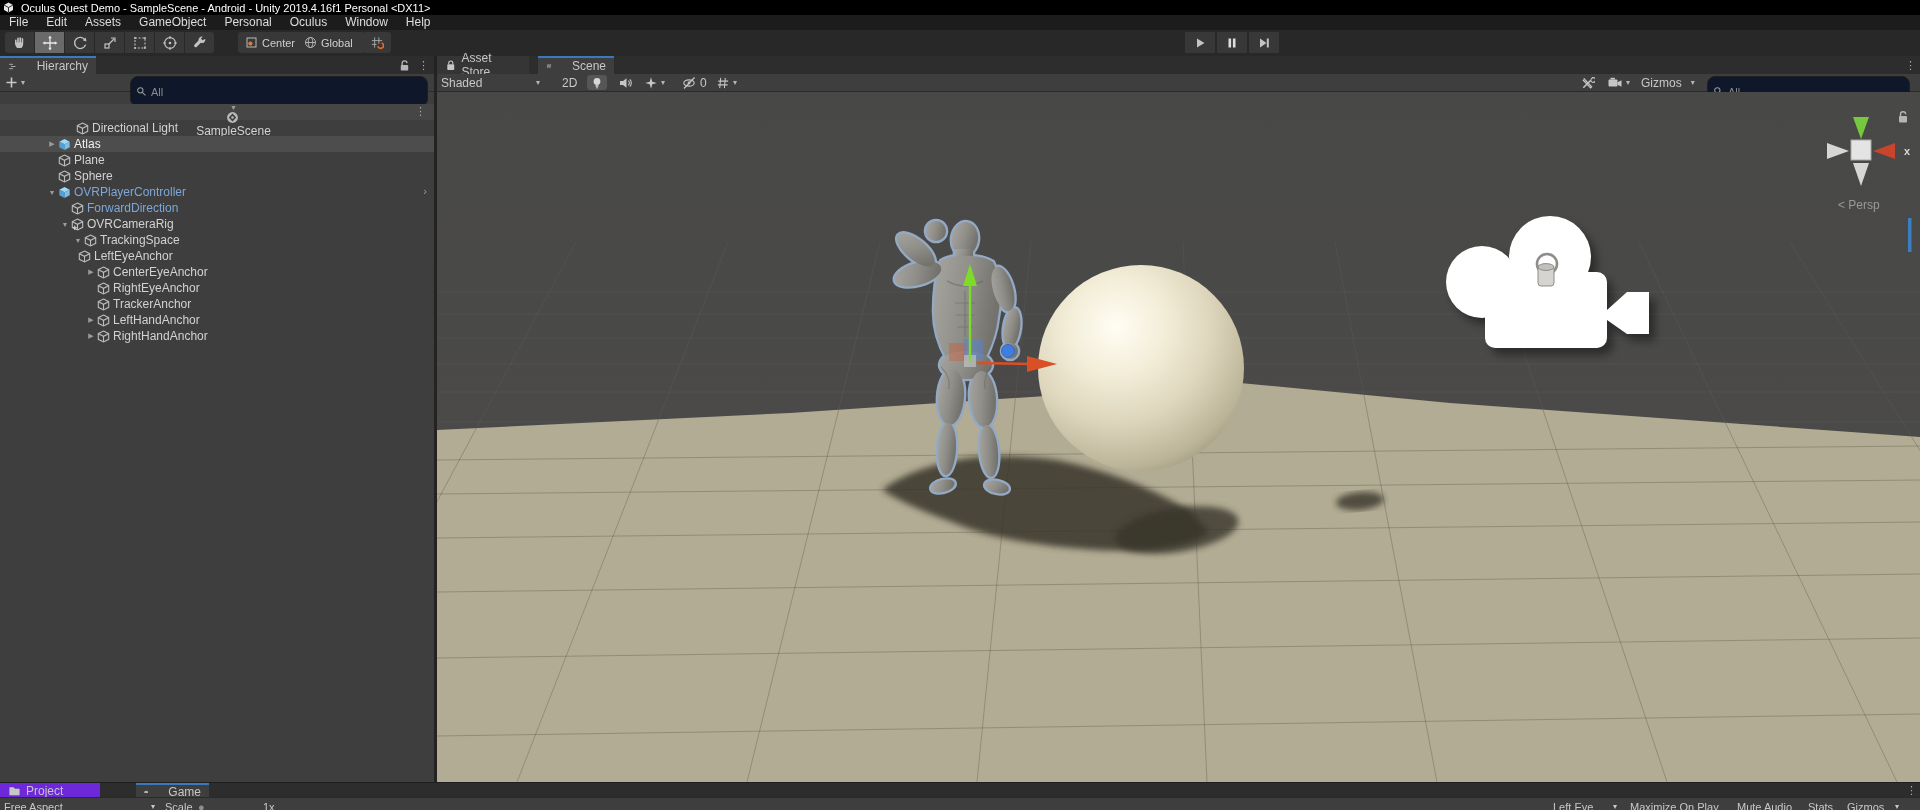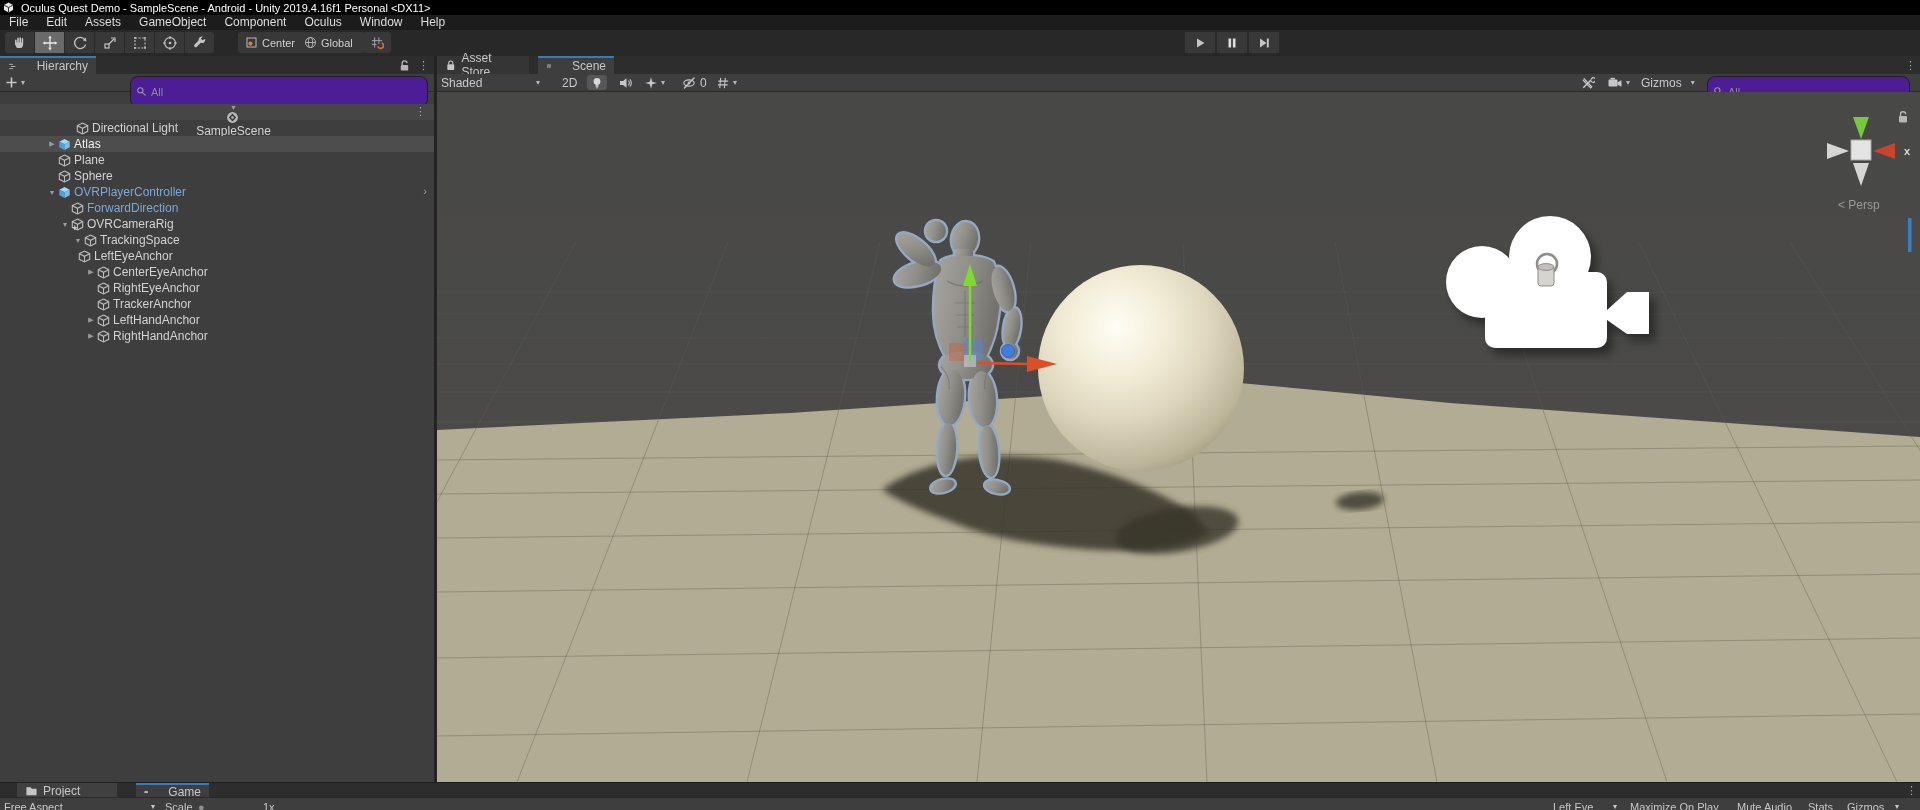--- a/index.html
+++ b/index.html
@@ -27,21 +27,21 @@
   #hierarchy-panel{left:0;top:56px;width:434px;height:726px;background:#3e3e3e;}
   #splitter{left:434px;top:56px;width:3px;height:726px;background:#232323;}
   #scene-panel{left:437px;top:56px;width:1483px;height:726px;background:#3e3e3e;}
 
   .tabbar{position:absolute;left:0;top:0;right:0;height:18px;background:#2d2d2d;border-bottom:1px solid #232323;}
   .tab{position:absolute;top:0;height:18px;display:flex;align-items:center;gap:5px;padding:0 8px;
     background:#353535;color:#c6c6c6;font-size:12px;box-sizing:border-box;}
   .tab.active{background:#3e3e3e;border-top:2px solid #3a79bb;padding-top:0;gap:20px;}
   .kebab{color:#ababab;font-size:11px;line-height:18px;}
   .ptoolbar{position:absolute;left:0;top:18px;right:0;height:17px;background:#3e3e3e;border-bottom:1px solid #2a2a2a;}
-  .searchbox{position:absolute;height:31px;background:#4c1d95;border:1px solid #1f1f1f;border-radius:8px;
+  .searchbox{position:absolute;height:31px;background:#0f172a;border:1px solid #1f1f1f;border-radius:8px;
     display:flex;align-items:center;color:#8a8a8a;font-size:11px;padding-left:5px;box-sizing:border-box;}
   .searchbox .ph{margin-left:4px;line-height:12px;}
   .caret{color:#b5b5b5;font-size:8px;}
 
   
   #tree{position:absolute;left:0;top:35px;right:0;bottom:0;padding-top:13px;overflow:hidden;}
   .trow{display:flex;align-items:center;height:16px;position:relative;}
   .trow.selected{background:#4d4d4d;}
   .trow.scene-row{background:#464646;}
   .arrow{width:12px;font-size:7px;color:#9c9c9c;text-align:center;flex:none;}
@@ -76,21 +76,21 @@
     </svg>
     <span id="title-text">Oculus Quest Demo - SampleScene - Android - Unity 2019.4.16f1 Personal &lt;DX11&gt;</span>
   </div>
 
   <div id="menubar" class="abs">
     <span id="menu-items" style="display:flex">
         <span class="menu-item">File</span>
         <span class="menu-item">Edit</span>
         <span class="menu-item">Assets</span>
         <span class="menu-item">GameObject</span>
-        <span class="menu-item">Component</span>
+        <span class="menu-item">Personal</span>
         <span class="menu-item">Oculus</span>
         <span class="menu-item">Window</span>
         <span class="menu-item">Help</span>
       </span>
   </div>
 
   <div id="toolbar" class="abs">
     <div id="tool-group">
         <div class="tool-btn">
           <svg width="16" height="16" viewBox="0 0 16 16">
@@ -583,21 +583,21 @@
           <rect x="2" y="6" width="8" height="6.5" rx="1" fill="#b5b5b5"></rect>
         </g>
         <text x="1401" y="117" font-size="12" fill="#9a9a9a">&lt; Persp</text>
       </g>
 
       <rect x="1471" y="126" width="3.5" height="34" fill="#3c7fc0"></rect>
     </svg>
   </div>
 
   <div id="bottombar" class="abs">
-    <div class="tab" style="left:17px;width:100px;background:#404040;">
+    <div class="tab" style="left:0;width:100px;background:#6d28d9;">
       <svg width="13" height="12" viewBox="0 0 14 13">
         <path d="M1.5 2.5 H6 L7.5 4 H12.5 V11 H1.5 Z" fill="#c6c6c6"></path>
       </svg>
       <span>Project</span>
     </div>
     <div class="tab active" style="left:108px;width:73px;margin-left:28px;">
       <svg width="15" height="12" viewBox="0 0 16 13">
         <rect x="1" y="4" width="14" height="6.5" rx="3.2" fill="#c6c6c6"></rect>
         <circle cx="5" cy="4" r="1.9" fill="#c6c6c6"></circle>
           <circle cx="11" cy="4" r="1.9" fill="#c6c6c6"></circle>

